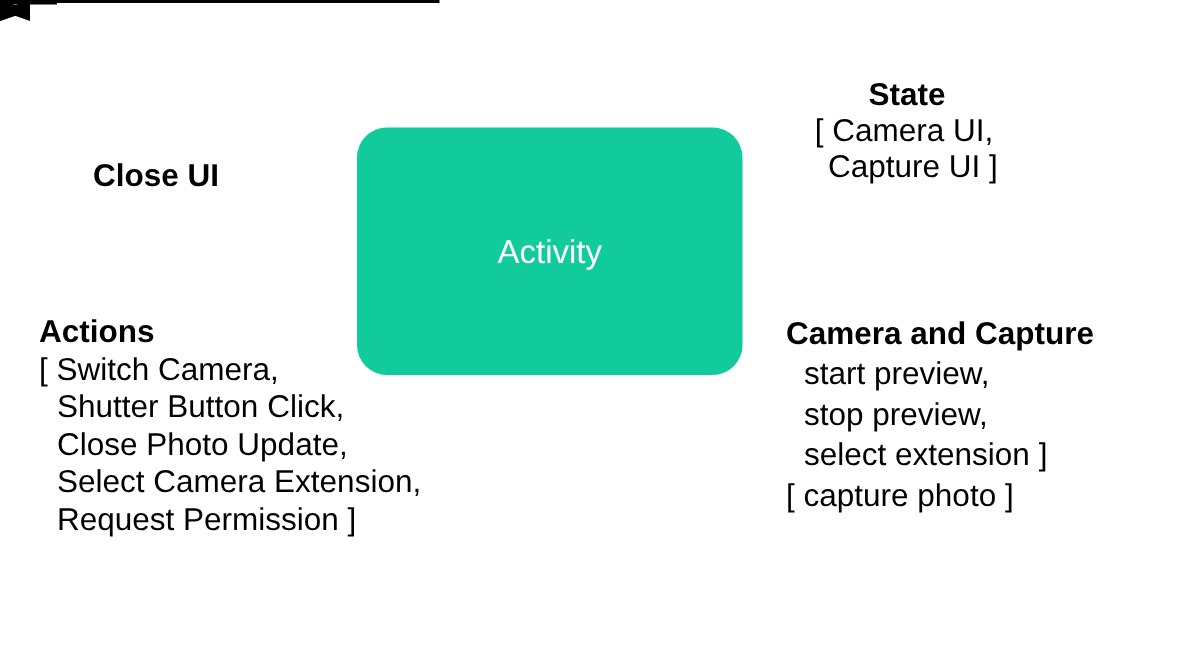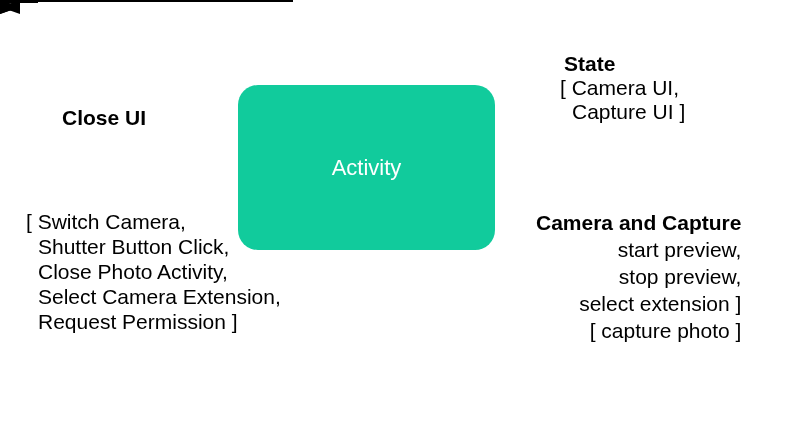--- a/index.html
+++ b/index.html
@@ -73,23 +73,23 @@
     left: 62px; top: 106px;
     font-size: 21px;
     font-weight: bold;
     white-space: nowrap;
   }
   .text-block {
     position: absolute;
     font-size: 21px;
     white-space: nowrap;
   }
-  .block-state   { left: 560px; top: 52px;  line-height: 24px; }
+  .block-state   { left: 540px; top: 52px;  line-height: 24px; text-align: center; }
   .block-actions { left: 26px;  top: 209px; line-height: 25px; }
-  .block-ops     { left: 536px; top: 209px; line-height: 27px; text-align: right; }
+  .block-ops     { left: 524px; top: 209px; line-height: 27px; }
   .block-state .lbl-heading { padding-left: 4px; }
   .indent { padding-left: 12px; }
   .line { display: block; }
 </style>
 </head>
 <body>
 
 <div class="canvas">
 
   <div class="top-left-bar"></div>
@@ -110,23 +110,24 @@
     <span class="activity-label">Activity</span>
   </div>
 
   <div class="text-block block-state">
     <span class="line lbl-heading">State</span>
     <span class="line">[ Camera UI,</span>
     <span class="line indent">Capture UI ]</span>
   </div>
 
   <div class="text-block block-actions">
+    <span class="line lbl-heading">Actions</span>
     <span class="line">[ Switch Camera,</span>
     <span class="line indent">Shutter Button Click,</span>
-    <span class="line indent">Close Photo Activity,</span>
+    <span class="line indent">Close Photo Update,</span>
     <span class="line indent">Select Camera Extension,</span>
     <span class="line indent">Request Permission ]</span>
   </div>
 
   <div class="text-block block-ops">
     <span class="line lbl-heading">Camera and Capture</span>
     <span class="line indent">start preview,</span>
     <span class="line indent">stop preview,</span>
     <span class="line indent">select extension ]</span>
     <span class="line">[ capture photo ]</span>

